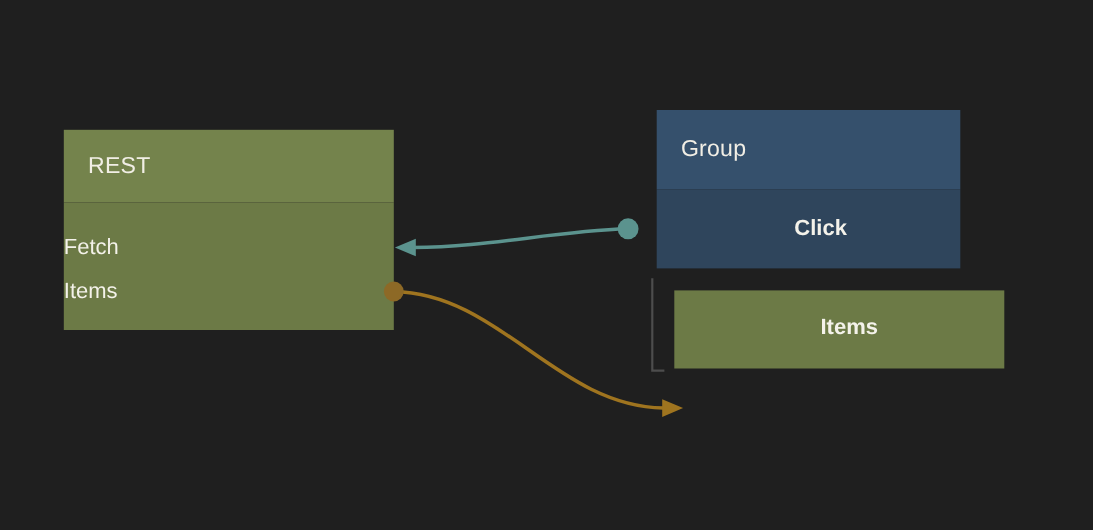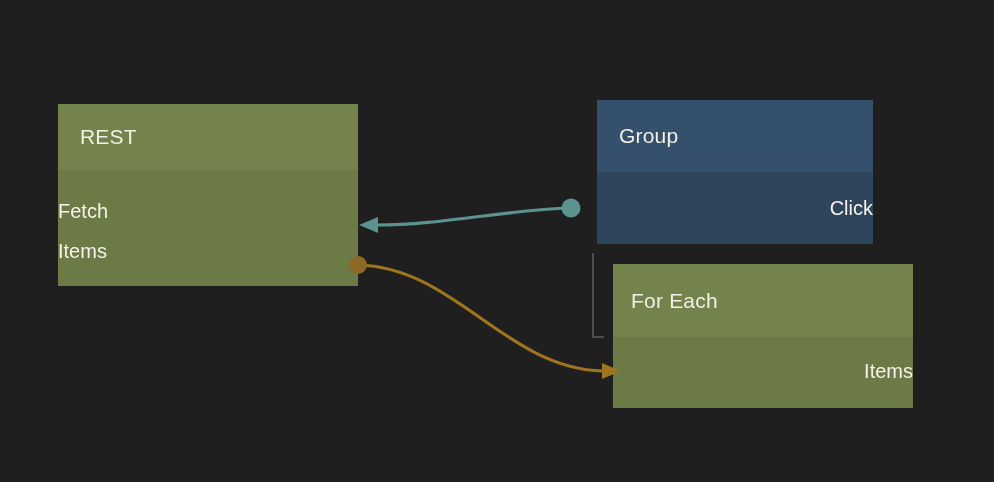--- a/index.html
+++ b/index.html
@@ -33,27 +33,27 @@
   .node-body {
     box-sizing: border-box;
   }
   .port-row {
     height: 40px;
     display: flex;
     align-items: center;
     box-sizing: border-box;
   }
   .port-row.out { justify-content: flex-start; padding-right: 21px; }
-  .port-row.in  { justify-content: flex-end; }
+  .port-row.in  { justify-content: center; font-weight: bold; }
   .port-label {
     color: #f4f2ea;
     font-size: 20px;
   }
   
-  .node-rest { left: 58px; top: 104px; height: 226px; }
+  .node-rest { left: 58px; top: 118px; height: 226px; }
   .node-rest .node-header { height: 66px; background: #74834c; padding-left: 22px; }
   .node-rest .node-body   { height: 116px; background: #6c7a46; padding-top: 21px; }
   
   .node-group { left: 573px; top: 100px; height: 144px; padding-left: 24px; }
   .node-group .node-header { height: 72px; background: #35506c; padding-left: 22px; }
   .node-group .node-body   { height: 72px; background: #2f455c; padding-top: 16px; }
   .node-group .port-row.in { padding-left: 22px; }
   
   .node-foreach { left: 613px; top: 264px; height: 144px; }
   .node-foreach .node-header { height: 73px; background: #74834c; padding-left: 18px; }
@@ -94,23 +94,20 @@
       <span class="node-title">Group</span>
     </div>
     <div class="node-body">
       <div class="port-row in">
         <span class="port-label">Click</span>
       </div>
     </div>
   </div>
 
   <div class="node node-foreach">
-    <div class="node-header">
-      <span class="node-title">For Each</span>
-    </div>
     <div class="node-body">
       <div class="port-row in">
         <span class="port-label">Items</span>
       </div>
     </div>
   </div>
 
   <svg class="links-layer" width="994" height="482" viewBox="0 0 994 482">
 
     <path d="M 593 253 L 593 337 L 604 337" fill="none" stroke-width="2" stroke="#4d4d4d"></path>

